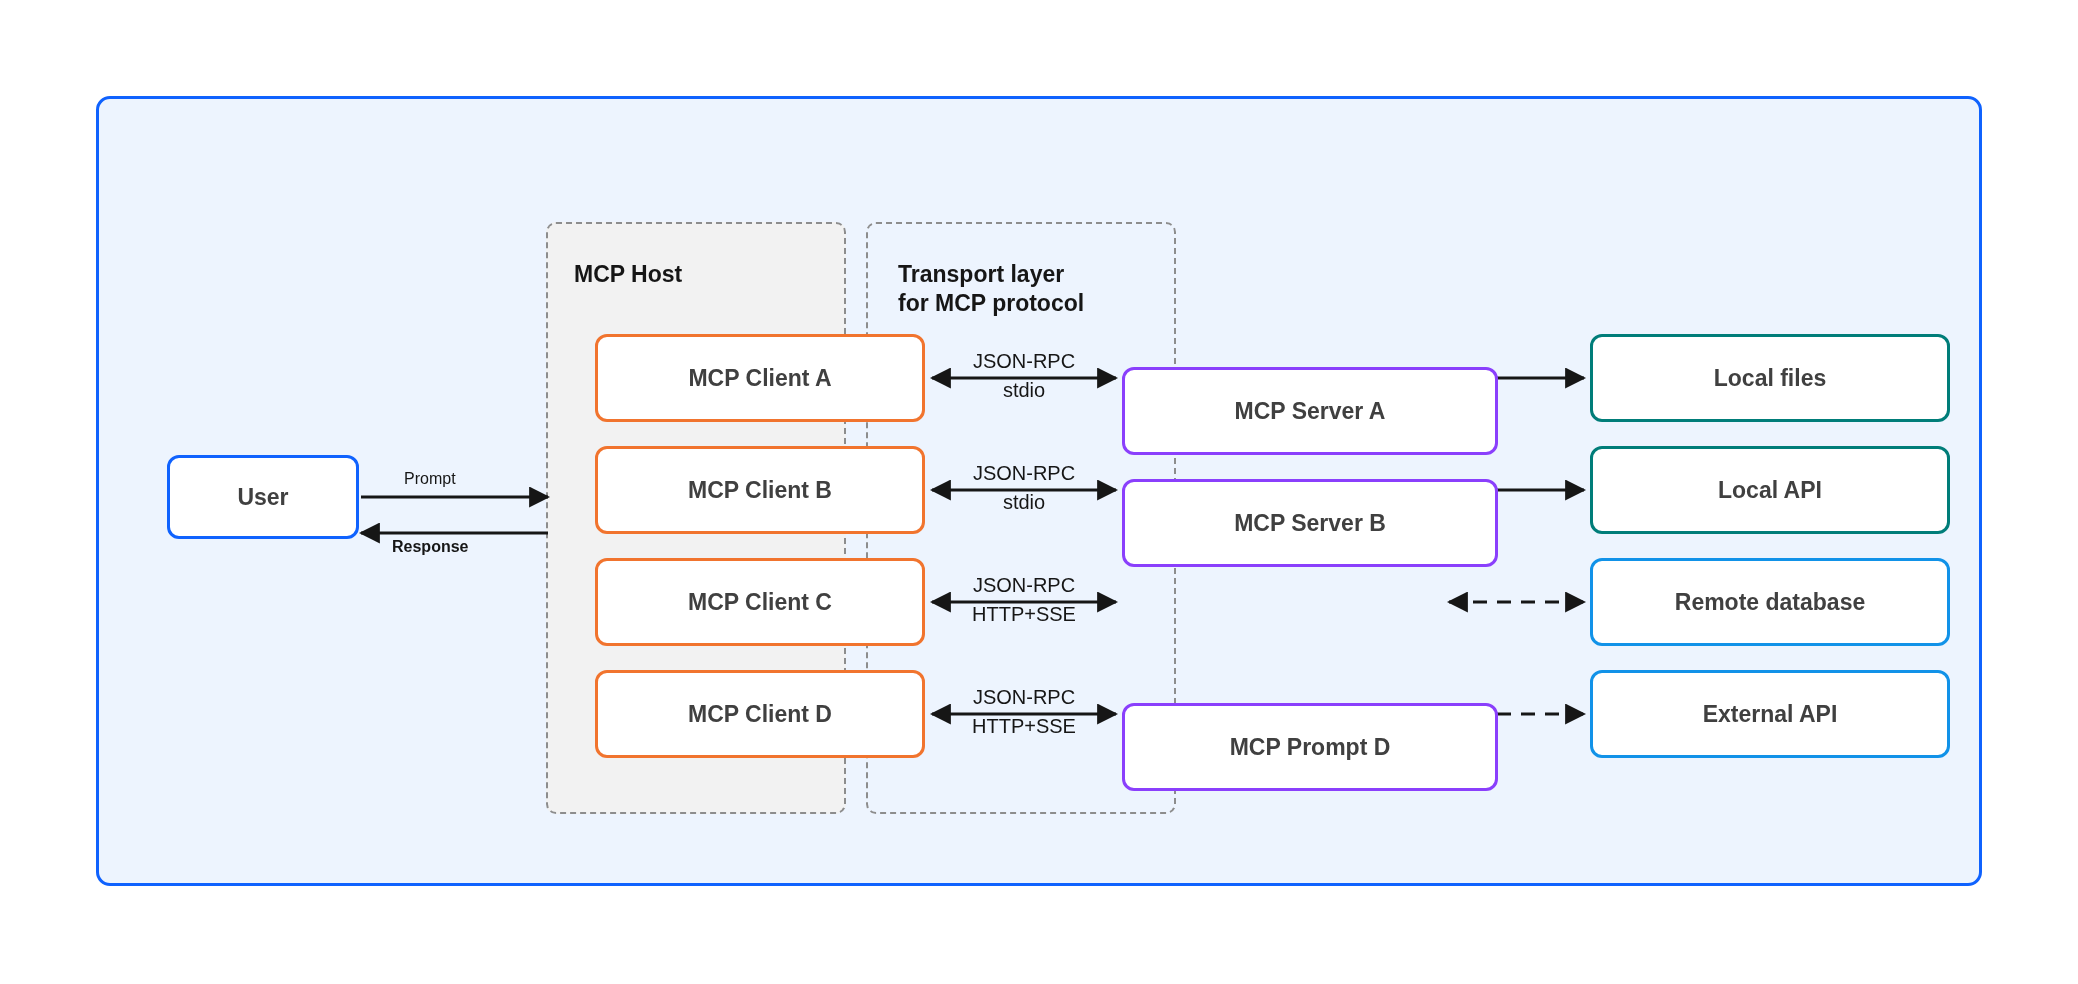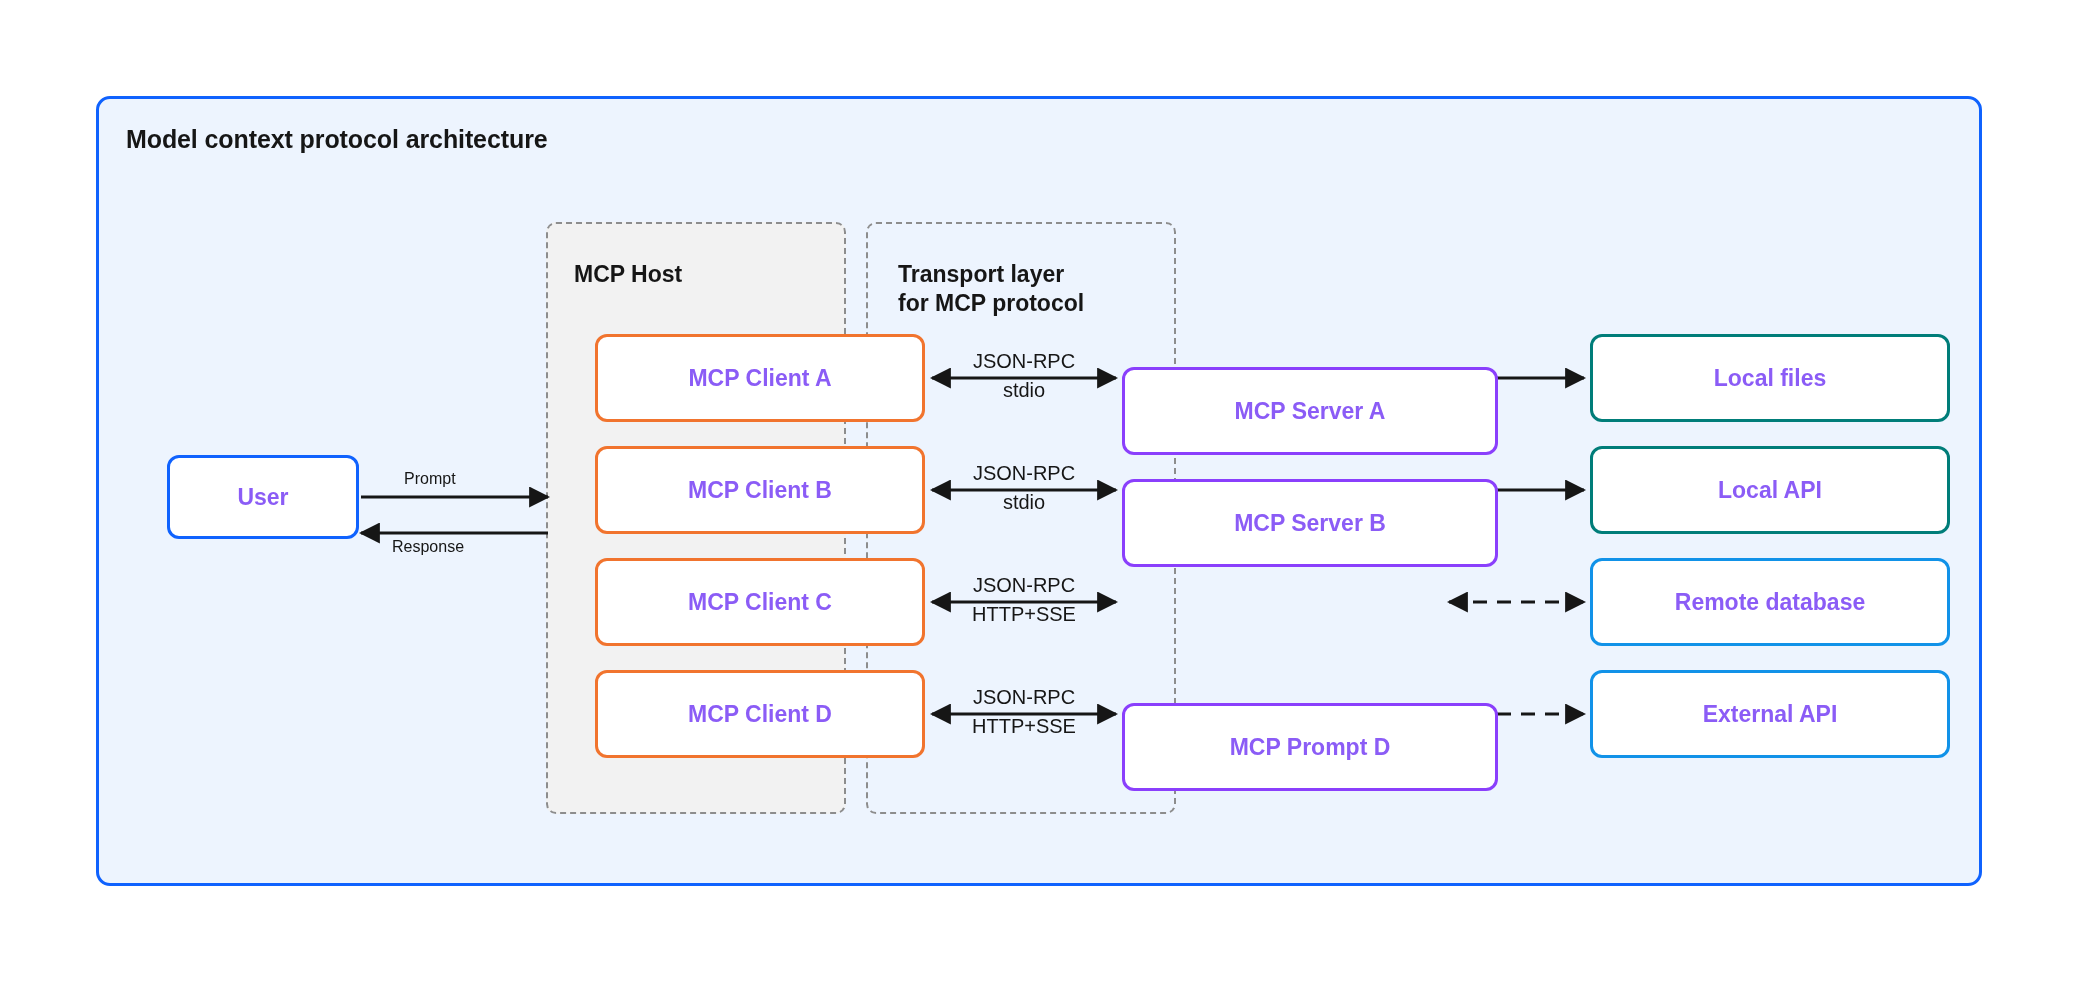--- a/index.html
+++ b/index.html
@@ -84,21 +84,21 @@
   .node {
     position: absolute;
     box-sizing: border-box;
     background: #ffffff;
     border-radius: 12px;
     display: flex;
     align-items: center;
     justify-content: center;
     font-size: 23px;
     font-weight: bold;
-    color: #8b5cf6;
+    color: #404040;
     border-width: 3px;
     border-style: solid;
   }
   .node-user {
     left: 167px;
     width: 192px;
     height: 84px;
     border-color: #0F62FE;
   }
   .node-client {
@@ -140,21 +140,20 @@
     line-height: 1.15;
   }
 </style>
 </head>
 <body>
 
 <div id="stage">
 
   <div class="outer-frame"></div>
 
-  <div class="diagram-title">Model context protocol architecture</div>
 
   <div class="group-panel group-host"></div>
   <div class="group-panel group-transport"></div>
 
   <svg id="svg-layer" viewBox="0 0 2078 984" xmlns="http://www.w3.org/2000/svg">
     <defs>
       <marker id="arrow-end" viewBox="0 0 10 10" refX="9" refY="5" markerWidth="7" markerHeight="7" orient="auto-start-reverse">
         <path d="M 0 0 L 10 5 L 0 10 z" fill="#161616"></path>
       </marker>
       <marker id="arrow-start" viewBox="0 0 10 10" refX="9" refY="5" markerWidth="7" markerHeight="7" orient="auto-start-reverse">
@@ -190,21 +189,21 @@
   <div class="node node-server" style="top:334px">MCP Server A</div>
   <div class="node node-server" style="top:446px">MCP Server B</div>
   <div class="node node-server" style="top:670px">MCP Prompt D</div>
 
   <div class="node node-resource res-teal" style="top:334px">Local files</div>
   <div class="node node-resource res-blue" style="top:558px">Remote database</div>
   <div class="node node-resource res-teal" style="top:446px">Local API</div>
   <div class="node node-resource res-blue" style="top:670px">External API</div>
 
   <div class="edge-label" style="left:404px; top:470px;">Prompt</div>
-  <div class="edge-label" style="left:392px; top:538px;">Response</div>
+  <div class="edge-label" style="left:392px; top:538px;font-weight:bold;">Response</div>
 
   <div class="edge-label-stack" style="left:924px; top:350px;">JSON-RPC</div>
   <div class="edge-label-stack" style="left:924px; top:379px;">stdio</div>
 
   <div class="edge-label-stack" style="left:924px; top:462px;">JSON-RPC</div>
   <div class="edge-label-stack" style="left:924px; top:491px;">stdio</div>
 
   <div class="edge-label-stack" style="left:924px; top:574px;">JSON-RPC</div>
   <div class="edge-label-stack" style="left:924px; top:603px;">HTTP+SSE</div>
 

